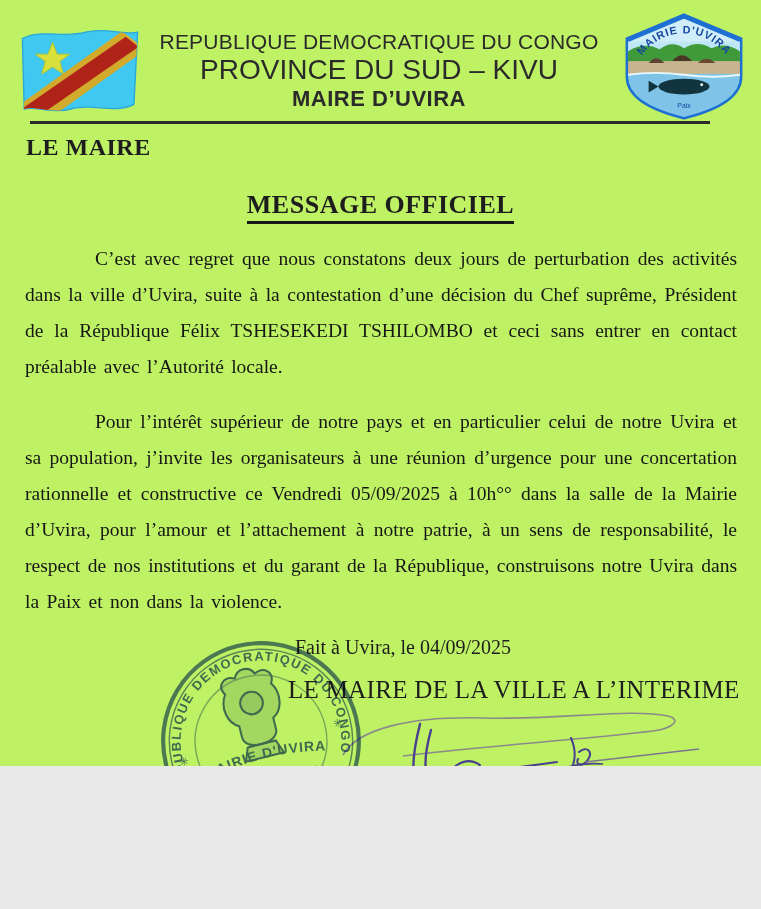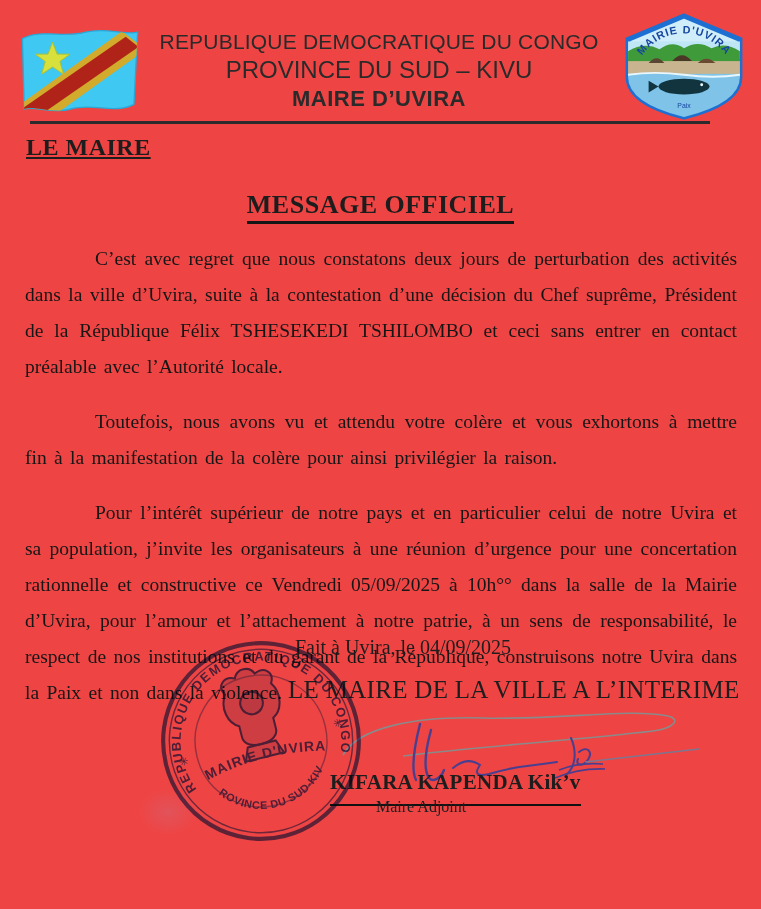--- a/index.html
+++ b/index.html
@@ -1,33 +1,33 @@
 <!DOCTYPE html>
 <html><head>
 <meta charset="utf-8">
 <style>
   html,body{margin:0;padding:0;background:#e9e9e9;}
   .page{
-    position:relative;width:761px;height:909px;margin:0 auto;
-    background:#ef4444;overflow:hidden;
+    position:relative;width:761px;height:766px;margin:0 auto;
+    background:#bef264;overflow:hidden;
     font-family:"Liberation Serif", serif;color:#1d1d1d;
   }
   
   .hdr-center{
     position:absolute;top:28px;left:148px;width:462px;text-align:center;
     font-family:"Liberation Sans", sans-serif;color:#2a2a2a;
   }
   .hdr-line1{font-size:21px;letter-spacing:.2px;line-height:28px;}
-  .hdr-line2{font-size:24px;line-height:28px;}
+  .hdr-line2{font-size:28px;line-height:28px;}
   .hdr-line3{font-size:22px;font-weight:bold;line-height:30px;letter-spacing:.5px;}
   .flag{position:absolute;top:24px;left:16px;width:128px;height:95px;}
   .logo{position:absolute;top:12px;right:8px;width:138px;height:108px;}
   .hdr-rule{position:absolute;top:121px;left:30px;width:680px;height:3px;background:#2b2b2b;}
   
-  .role-heading{position:absolute;top:134px;left:26px;font-size:24px;font-weight:bold;letter-spacing:.5px;text-decoration:underline;}
+  .role-heading{position:absolute;top:134px;left:26px;font-size:24px;font-weight:bold;letter-spacing:.5px;}
   .doc-title-wrap{position:absolute;top:190px;left:0;width:100%;text-align:center;}
   .doc-title{font-size:26px;font-weight:bold;letter-spacing:.5px;
     border-bottom:3px solid #161616;padding-bottom:2px;text-align:right;}
   
   .body-text{position:absolute;top:241px;left:25px;width:712px;}
   .body-text p{
     margin:0 0 19px 0;font-size:19.5px;line-height:36px;
     text-align:justify;text-indent:70px;word-spacing:2.5px;color:#161616;
   }
   
@@ -96,21 +96,20 @@
 
   <div class="hdr-rule"></div>
 
   <div class="role-heading">LE MAIRE</div>
   <div class="doc-title-wrap">
     <span class="doc-title">MESSAGE OFFICIEL</span>
   </div>
 
   <div class="body-text">
     <p>C’est avec regret que nous constatons deux jours de perturbation des activités dans la ville d’Uvira, suite à la contestation d’une décision du Chef suprême, Président de la République Félix TSHESEKEDI TSHILOMBO et ceci sans entrer en contact préalable avec l’Autorité locale.</p>
-    <p>Toutefois, nous avons vu et attendu votre colère et vous exhortons à mettre fin à la manifestation de la colère pour ainsi privilégier la raison.</p>
     <p>Pour l’intérêt supérieur de notre pays et en particulier celui de notre Uvira et sa population, j’invite les organisateurs à une réunion d’urgence pour une concertation rationnelle et constructive ce Vendredi 05/09/2025 à 10h°° dans la salle de la Mairie d’Uvira, pour l’amour et l’attachement à notre patrie, à un sens de responsabilité, le respect de nos institutions et du garant de la République, construisons notre Uvira dans la Paix et non dans la violence.</p>
   </div>
 
   <div class="place-date">Fait à Uvira, le 04/09/2025</div>
   <div class="sig-title">LE MAIRE DE LA VILLE A L’INTERIME</div>
 
   <svg class="signature" viewBox="0 0 388 120">
     <path d="M20,65 C35,38 90,26 160,28 C240,30 305,18 345,26 C358,29 352,38 330,41 C255,50 150,57 80,66" fill="none" stroke="#8a8a8a" stroke-width="1.6"></path>
     <path d="M97,34 C91,58 88,80 93,90 M108,40 C102,62 100,79 106,88 C110,93 118,88 121,80" fill="none" stroke="#4a3f8f" stroke-width="2.4" stroke-linecap="round"></path>
     <path d="M130,78 q 14,-12 27,-3 q -9,13 9,9 q 20,-6 38,-8 q 16,-2 30,-4" fill="none" stroke="#4a3f8f" stroke-width="2" stroke-linecap="round"></path>

